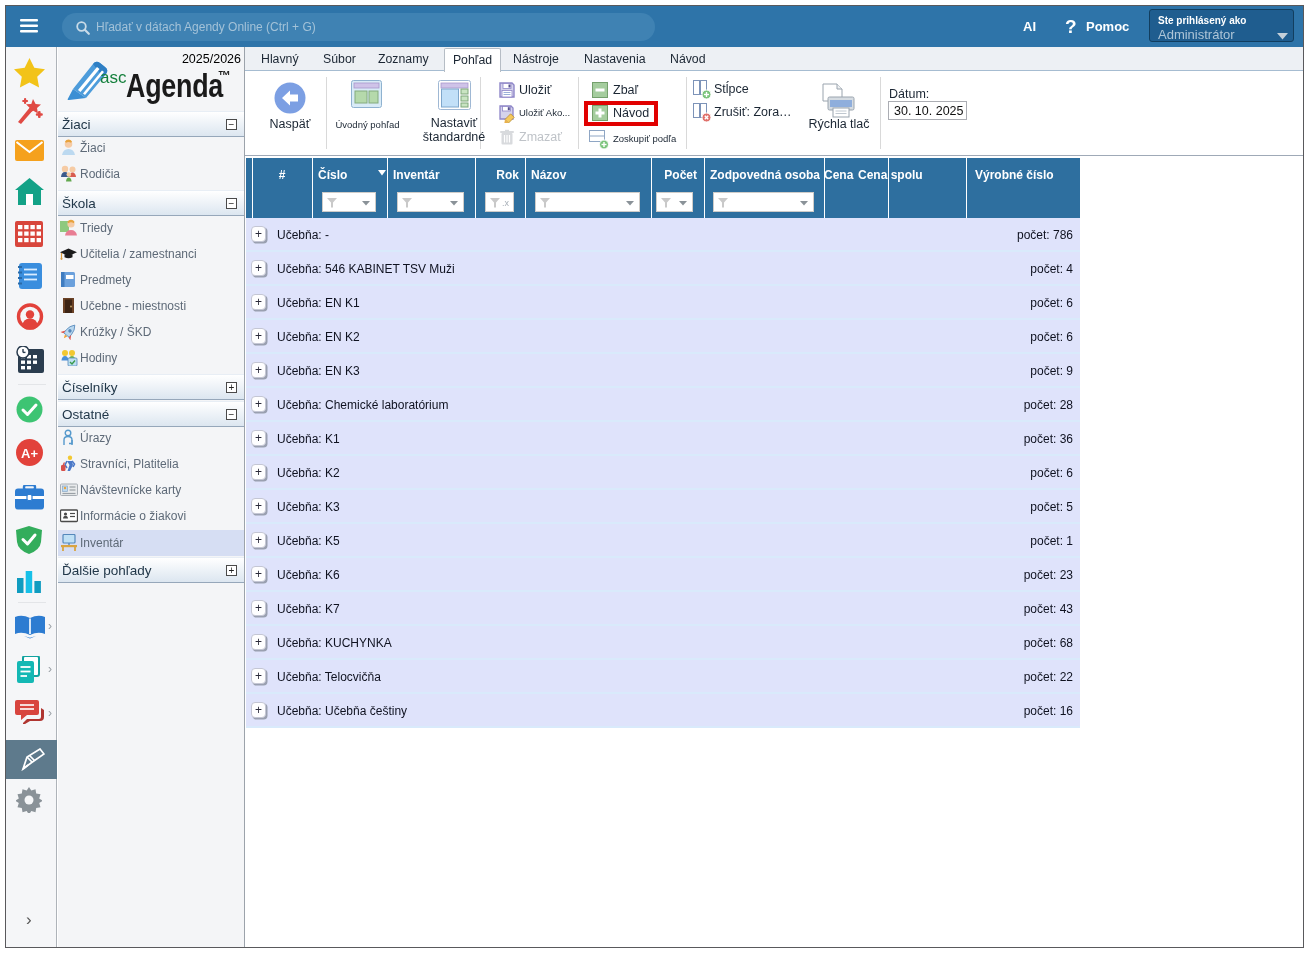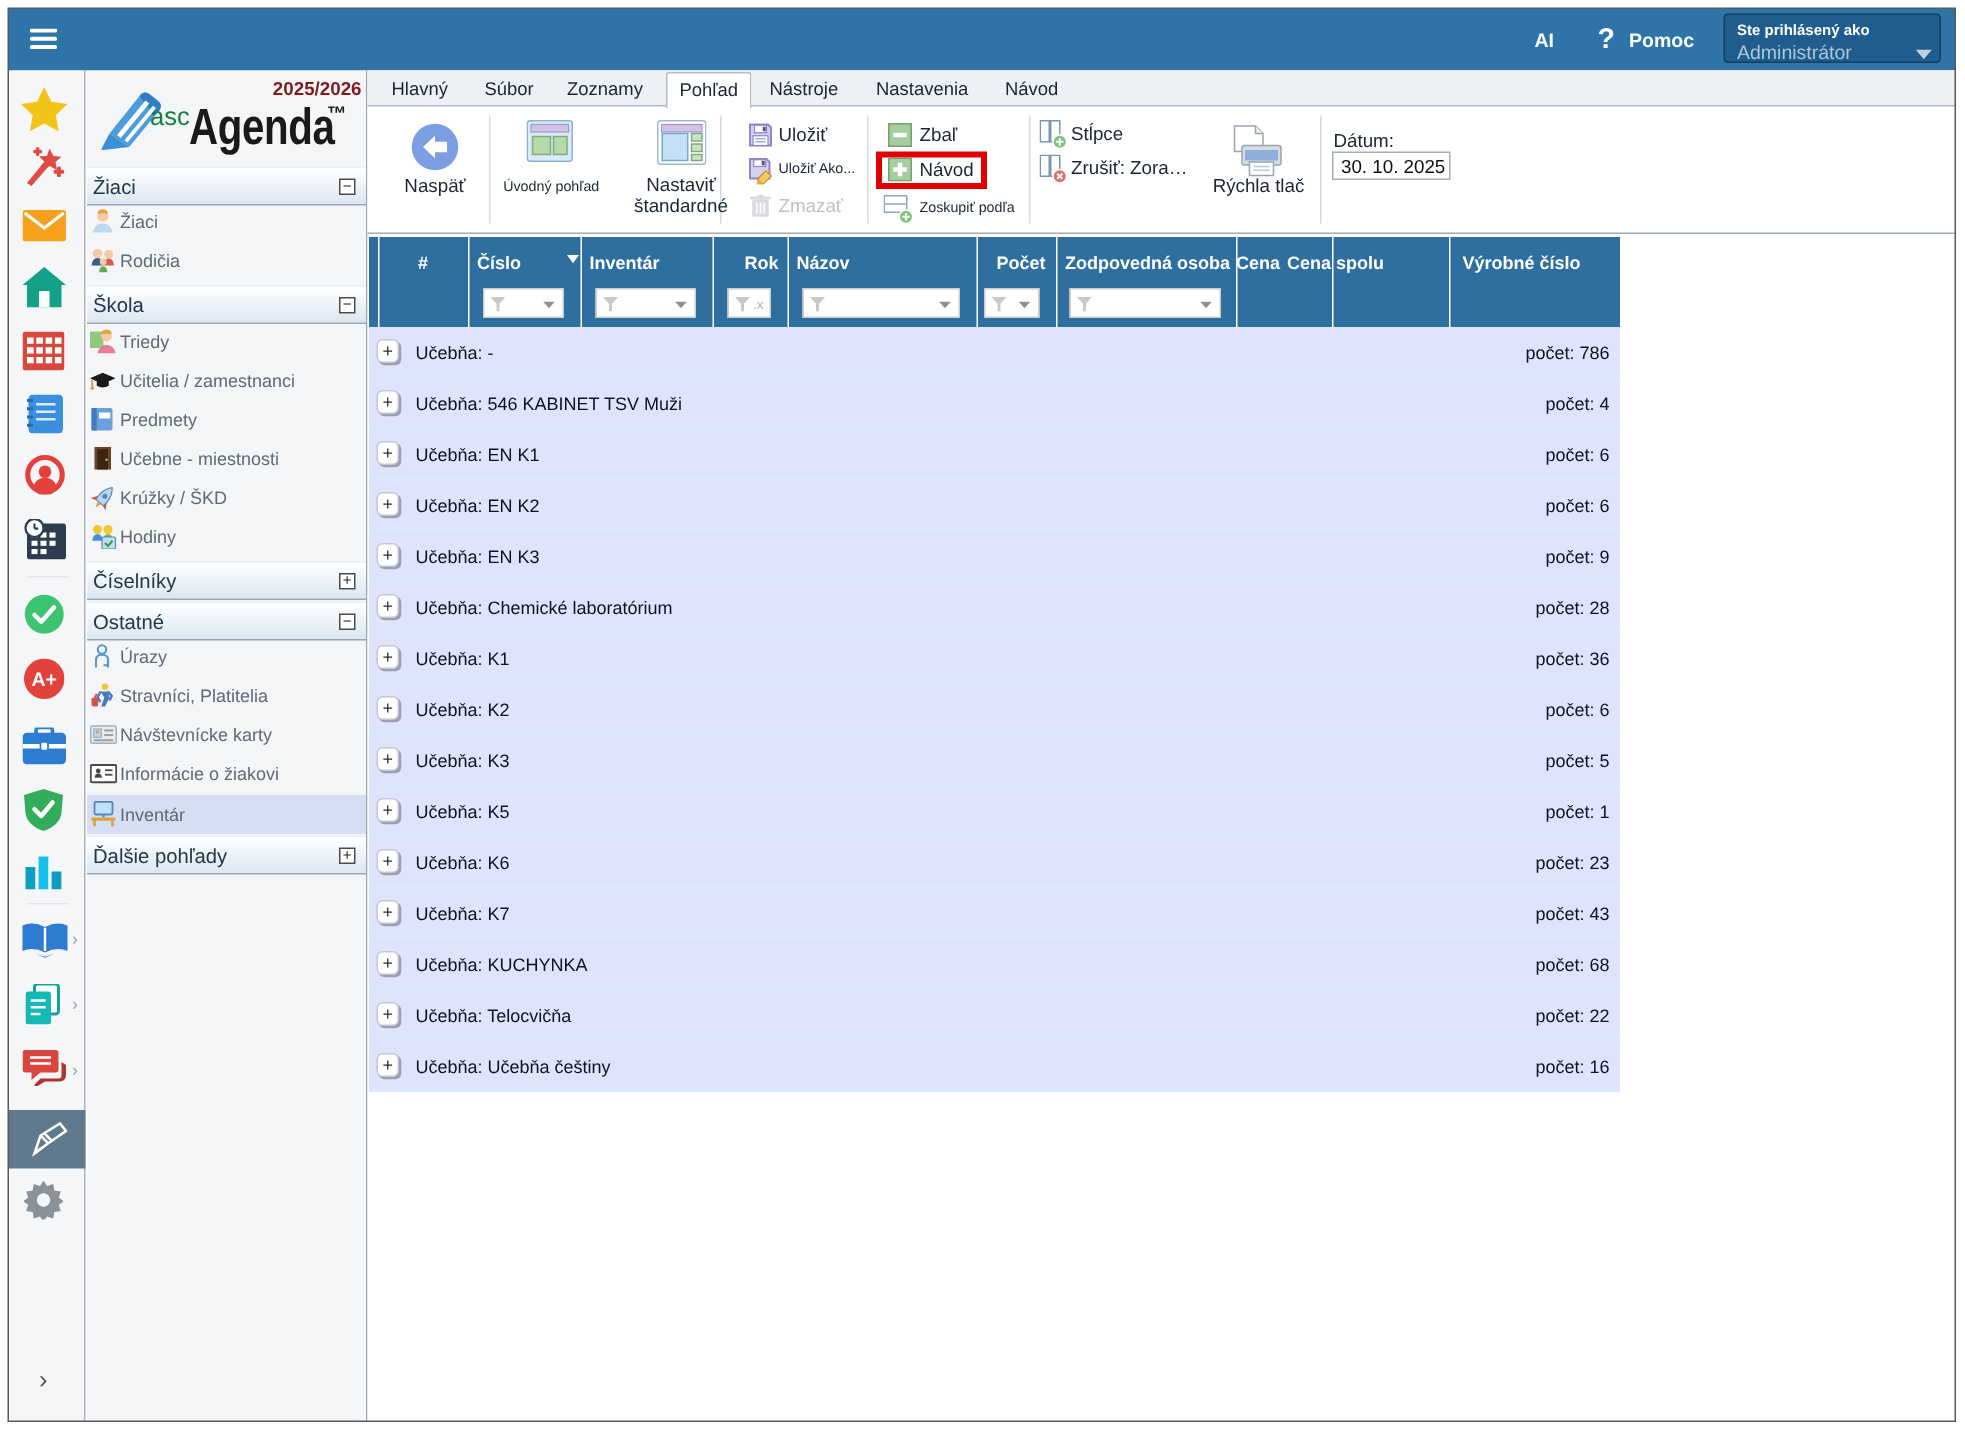--- a/index.html
+++ b/index.html
@@ -46,20 +46,27 @@
 </style>
 </head>
 <body>
 <div id="page">
 <div class="abs" id="topbar">
   <svg class="abs" style="left:14px;top:13px" width="18" height="14">
         <rect x="0" y="0" width="18" height="2.6" rx="1" fill="#fff"></rect>
         <rect x="0" y="5.5" width="18" height="2.6" rx="1" fill="#fff"></rect>
         <rect x="0" y="11" width="18" height="2.6" rx="1" fill="#fff"></rect>
       </svg>
+  <div id="search">
+    <svg class="abs" style="left:14px;top:8px" width="14" height="14">
+          <circle cx="5.5" cy="5.5" r="4.3" fill="none" stroke="#c9dbe8" stroke-width="1.8"></circle>
+          <line x1="8.8" y1="8.8" x2="12.8" y2="12.8" stroke="#c9dbe8" stroke-width="2.2" stroke-linecap="round"></line>
+        </svg>
+    <div class="ph">Hľadať v dátach Agendy Online (Ctrl + G)</div>
+  </div>
   <div class="tbtxt" style="left:1017px;top:13px;">AI</div>
   <div class="tbtxt" style="left:1059px;top:10px;font-size:19px;">?</div>
   <div class="tbtxt" style="left:1080px;top:13px;">Pomoc</div>
   <div id="userbox">
     <div class="l1">Ste prihlásený ako</div>
     <div class="l2">Administrátor</div>
     <svg class="abs" style="left:127px;top:23px" width="11" height="7">
           <polygon points="0,0 11,0 5.5,6.5" fill="#c3cfd9"></polygon>
         </svg>
   </div>
@@ -197,21 +204,21 @@
           <path d="M3,21 L8,17"></path>
         </g>
       </svg>
   <svg class="abs" style="left:10px;top:740px" width="26" height="26">
         <path fill="#8a9298" d="M13,0 l2.3,3.6 4.2,-1.3 0.7,4.3 4.3,0.7 -1.3,4.2 3.6,2.3 -3.6,2.3 1.3,4.2 -4.3,0.7 -0.7,4.3 -4.2,-1.3 -2.3,3.6 -2.3,-3.6 -4.2,1.3 -0.7,-4.3 -4.3,-0.7 1.3,-4.2 -3.6,-2.3 3.6,-2.3 -1.3,-4.2 4.3,-0.7 0.7,-4.3 4.2,1.3 Z"></path>
         <circle cx="13" cy="13" r="4.5" fill="#f5f6f8"></circle>
       </svg>
   <div class="abs" style="left:20px;top:863px;color:#555;font-size:17px">›</div>
 </div>
 <div class="abs" id="panel">
-  <div class="abs" style="right:3px;top:5px;font-size:12.5px;font-weight:bold;color:#7f1d1d">2025/2026</div>
+  <div class="abs" style="right:3px;top:5px;font-size:12.5px;font-weight:normal;color:#000000">2025/2026</div>
   <svg class="abs" style="left:7px;top:9px" width="46" height="44" viewBox="0 0 46 44">
         <path d="M8,33 L28,8 Q31,4 35,7 L40,11 Q44,14 41,18 L21,42 Z" fill="#4d9cdb"></path>
         <path d="M8,33 L21,42 L4,44 Q2,44.5 3,42.5 Z" fill="#3b8fd4"></path>
         <path d="M28,8 Q31,4 35,7 L40,11 Q44,14 41,18 L38,21 Z" fill="#2f7fc4"></path>
         <path d="M13,34 L32,11 L34.5,13 L15.5,36 Z" fill="#fff"></path>
         <path d="M18,37.5 L37,14.5 L39,16 L20,39 Z" fill="#fff"></path>
       </svg>
   <div class="abs" style="left:42px;top:22px;font-size:17px;color:#15803d;line-height:1">asc</div>
   <div class="abs" style="left:68px;top:21px;font-size:34px;font-weight:bold;color:#1a1a1a;line-height:1;transform:scaleX(0.79);transform-origin:0 0;letter-spacing:-0.3px">Agenda</div>
   <div class="abs" style="left:160px;top:21px;font-size:13px;font-weight:bold;color:#1a1a1a">™</div>

